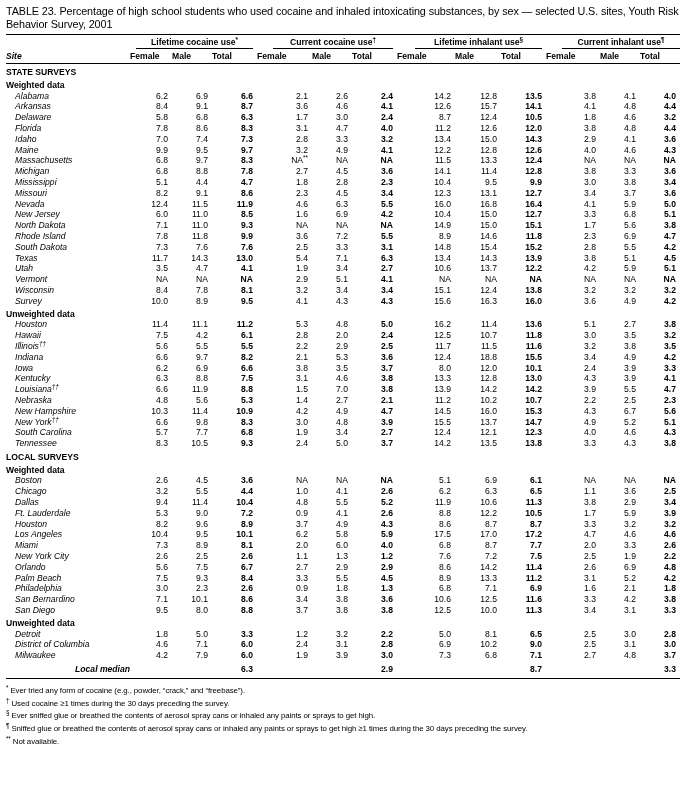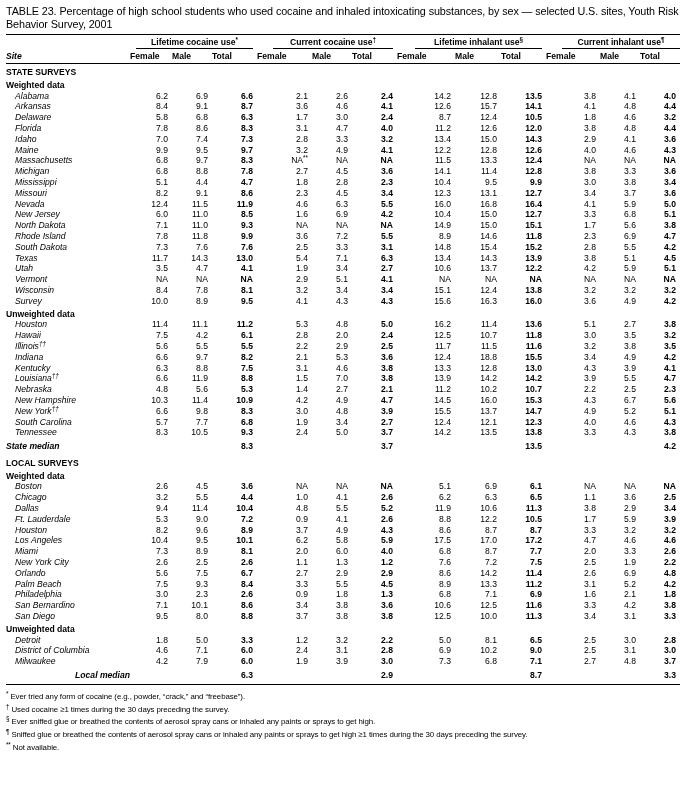--- a/index.html
+++ b/index.html
@@ -473,20 +473,35 @@
           <td class="num">5.3</td>
           <td class="num tot">3.6</td>
           <td class="num">12.4</td>
           <td class="num">18.8</td>
           <td class="num tot">15.5</td>
           <td class="num">3.4</td>
           <td class="num">4.9</td>
           <td class="num tot">4.2</td>
         </tr>
         <tr class="datarow">
+          <td class="site">Iowa</td>
+          <td class="num">6.2</td>
+          <td class="num">6.9</td>
+          <td class="num tot">6.6</td>
+          <td class="num">3.8</td>
+          <td class="num">3.5</td>
+          <td class="num tot">3.7</td>
+          <td class="num">8.0</td>
+          <td class="num">12.0</td>
+          <td class="num tot">10.1</td>
+          <td class="num">2.4</td>
+          <td class="num">3.9</td>
+          <td class="num tot">3.3</td>
+        </tr>
+        <tr class="datarow">
           <td class="site">Kentucky</td>
           <td class="num">6.3</td>
           <td class="num">8.8</td>
           <td class="num tot">7.5</td>
           <td class="num">3.1</td>
           <td class="num">4.6</td>
           <td class="num tot">3.8</td>
           <td class="num">13.3</td>
           <td class="num">12.8</td>
           <td class="num tot">13.0</td>
@@ -576,35 +591,20 @@
           <td class="num tot">9.3</td>
           <td class="num">2.4</td>
           <td class="num">5.0</td>
           <td class="num tot">3.7</td>
           <td class="num">14.2</td>
           <td class="num">13.5</td>
           <td class="num tot">13.8</td>
           <td class="num">3.3</td>
           <td class="num">4.3</td>
           <td class="num tot">3.8</td>
-        </tr>
-        <tr class="medrow">
-          <td class="site">State median</td>
-          <td class="num"></td>
-          <td class="num"></td>
-          <td class="num tot">8.3</td>
-          <td class="num"></td>
-          <td class="num"></td>
-          <td class="num tot">3.7</td>
-          <td class="num"></td>
-          <td class="num"></td>
-          <td class="num tot">13.5</td>
-          <td class="num"></td>
-          <td class="num"></td>
-          <td class="num tot">4.2</td>
         </tr>
         <tr class="secrow">
           <td colspan="13">LOCAL SURVEYS</td>
         </tr>
         <tr class="subrow">
           <td colspan="13">Weighted data</td>
         </tr>
         <tr class="datarow">
           <td class="site">Boston</td>
           <td class="num">2.6</td>

